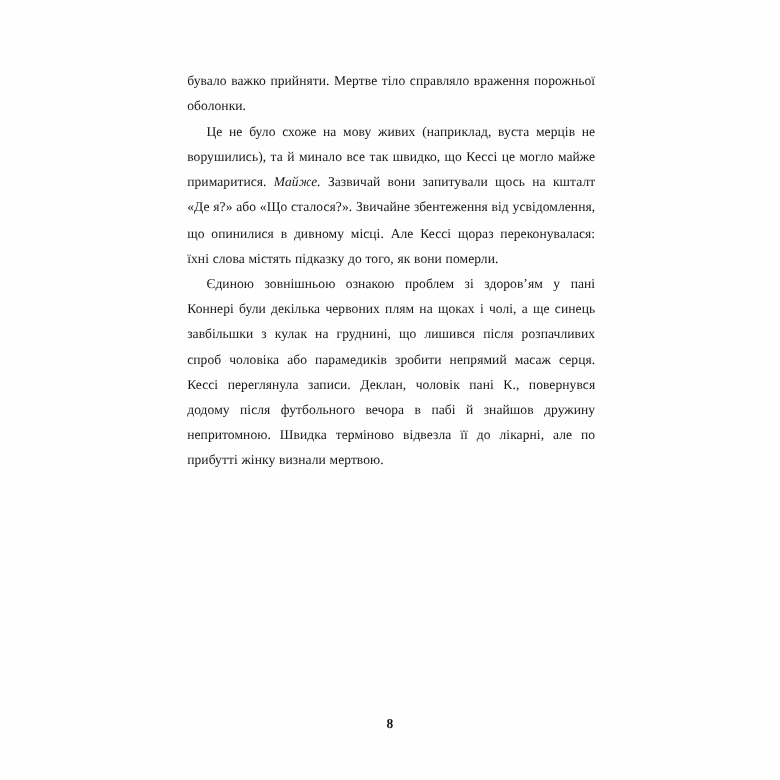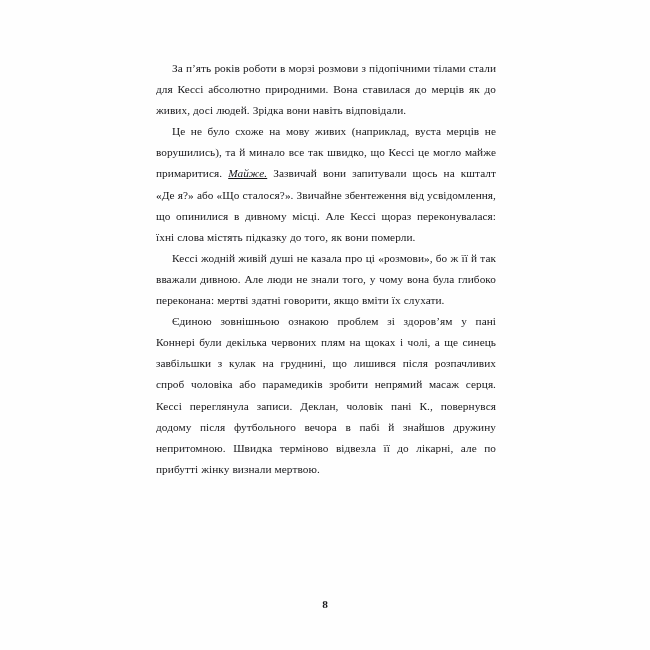--- a/index.html
+++ b/index.html
@@ -36,48 +36,46 @@
     hyphens: manual;
     -webkit-hyphens: manual;
     letter-spacing: 0.05px;
     word-spacing: 0.2px;
   }
   .para.noindent {
     text-indent: 0;
   }
   .para em {
     font-style: italic;
-    text-decoration: underline;
   }
   .folio {
     position: absolute;
     left: 0;
     right: 0;
     top: 598px;
     text-align: center;
     font-size: 11.3px;
     font-weight: bold;
     color: #17171a;
     font-family: "Liberation Serif", "DejaVu Serif", serif;
   }
 </style>
 </head>
 <body>
 
 <div class="page">
 
   <div class="text-column">
 
+    <p class="para noindent">бувало важко прийняти. Мертве тіло справляло враження порожньої оболонки.</p>
 
 
-    <p class="para">За п’ять років роботи в морзі розмови з підопічними тілами стали для Кессі абсолютно природними. Вона ставилася до мерців як до живих, досі людей. Зрідка вони навіть відповідали.</p>
 
     <p class="para"><span>Це не було схоже на мову живих (наприклад, вуста мерців не ворушились), та й минало все так швидко, що Кессі це могло майже примаритися. </span><em>Майже.</em><span> Зазвичай вони запитували щось на кшталт «Де я?» або «Що сталося?». Звичайне збентеження від усвідомлення, що опинилися в дивному місці. Але Кессі щораз переконувалася: їхні слова містять підказку до того, як вони померли.</span></p>
 
-    <p class="para">Кессі жодній живій душі не казала про ці «розмови», бо ж її й так вважали дивною. Але люди не знали того, у чому вона була глибоко переконана: мертві здатні говорити, якщо вміти їх слухати.</p>
 
     <p class="para">Єдиною зовнішньою ознакою проблем зі здоров’ям у пані Коннері були декілька червоних плям на щоках і чолі, а ще синець завбільшки з кулак на груднині, що лишився після розпачливих спроб чоловіка або парамедиків зробити непрямий масаж серця. Кессі переглянула записи. Деклан, чоловік пані К., повернувся додому після футбольного вечора в пабі й знайшов дружину непритомною. Швидка терміново відвезла її до лікарні, але по прибутті жінку визнали мертвою.</p>
 
   </div>
 
   <div class="folio">8</div>
 
 </div>
 
 </body></html>

